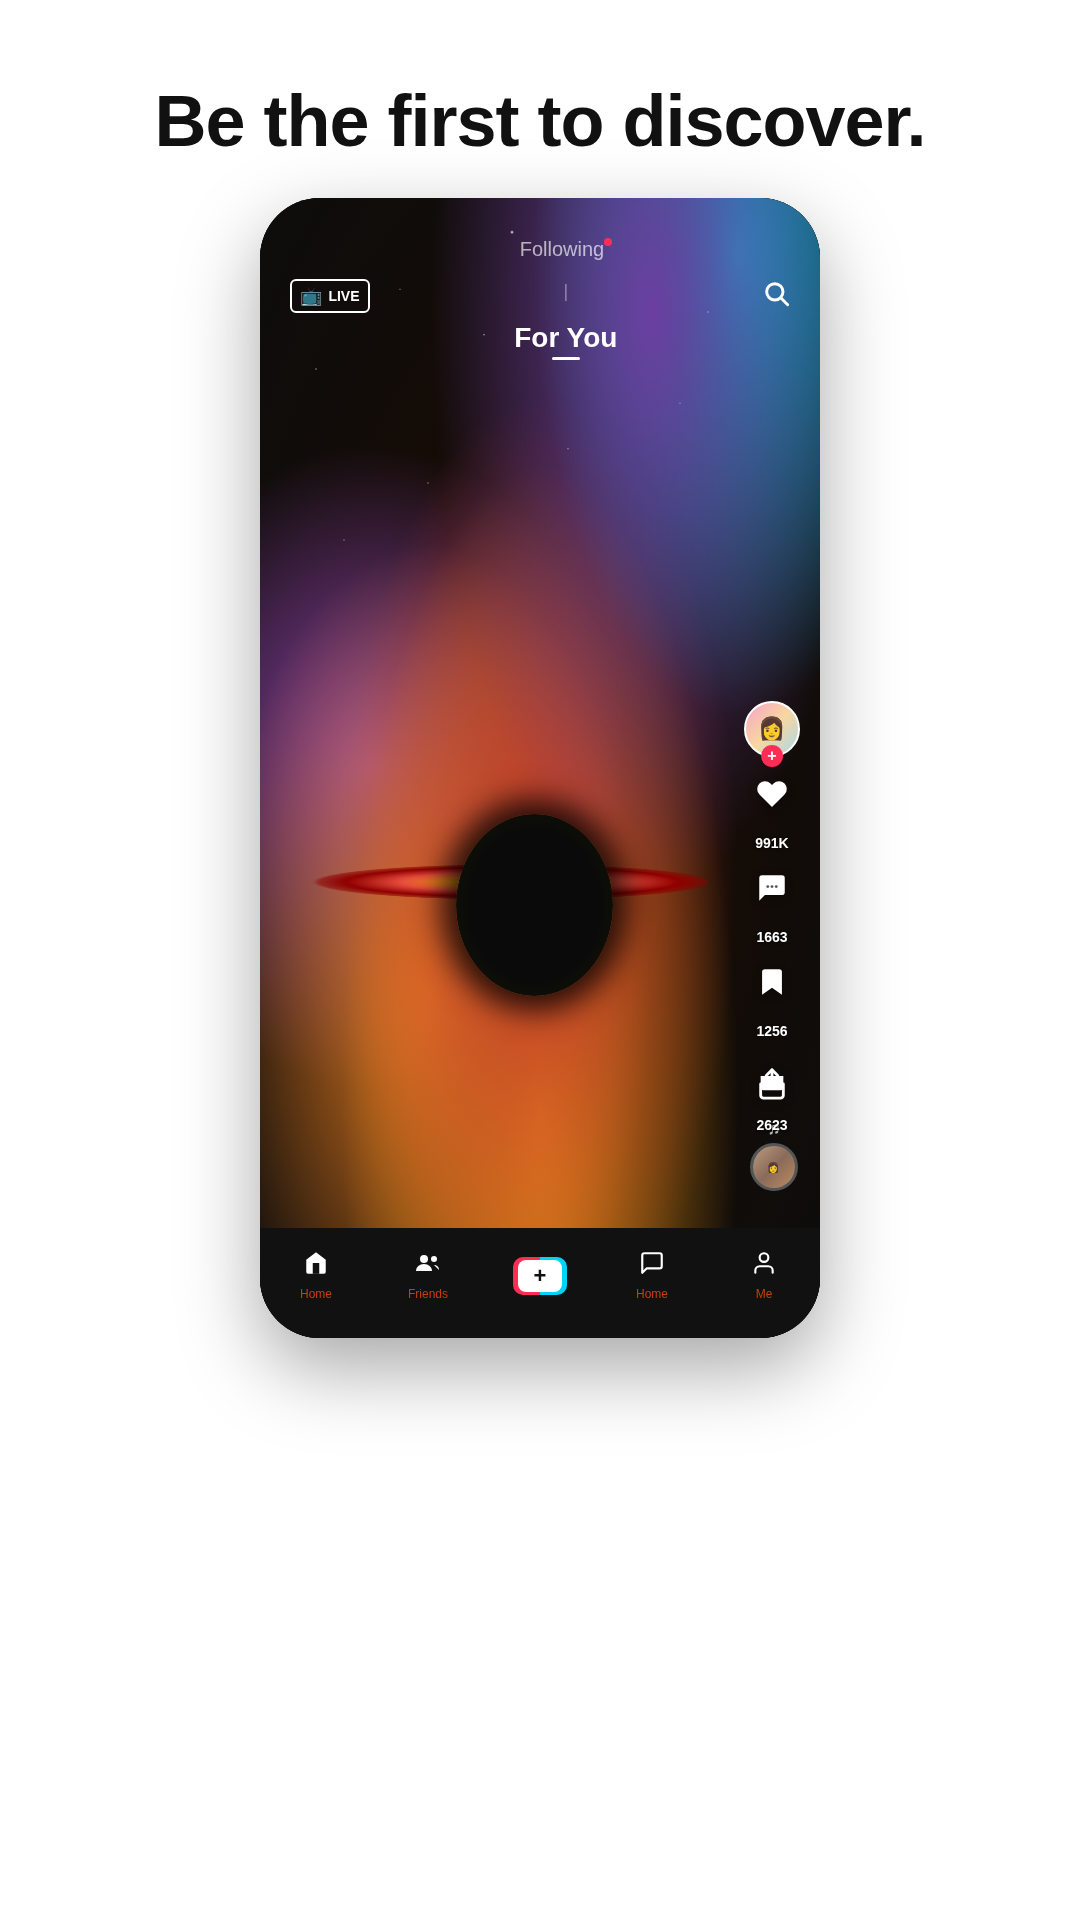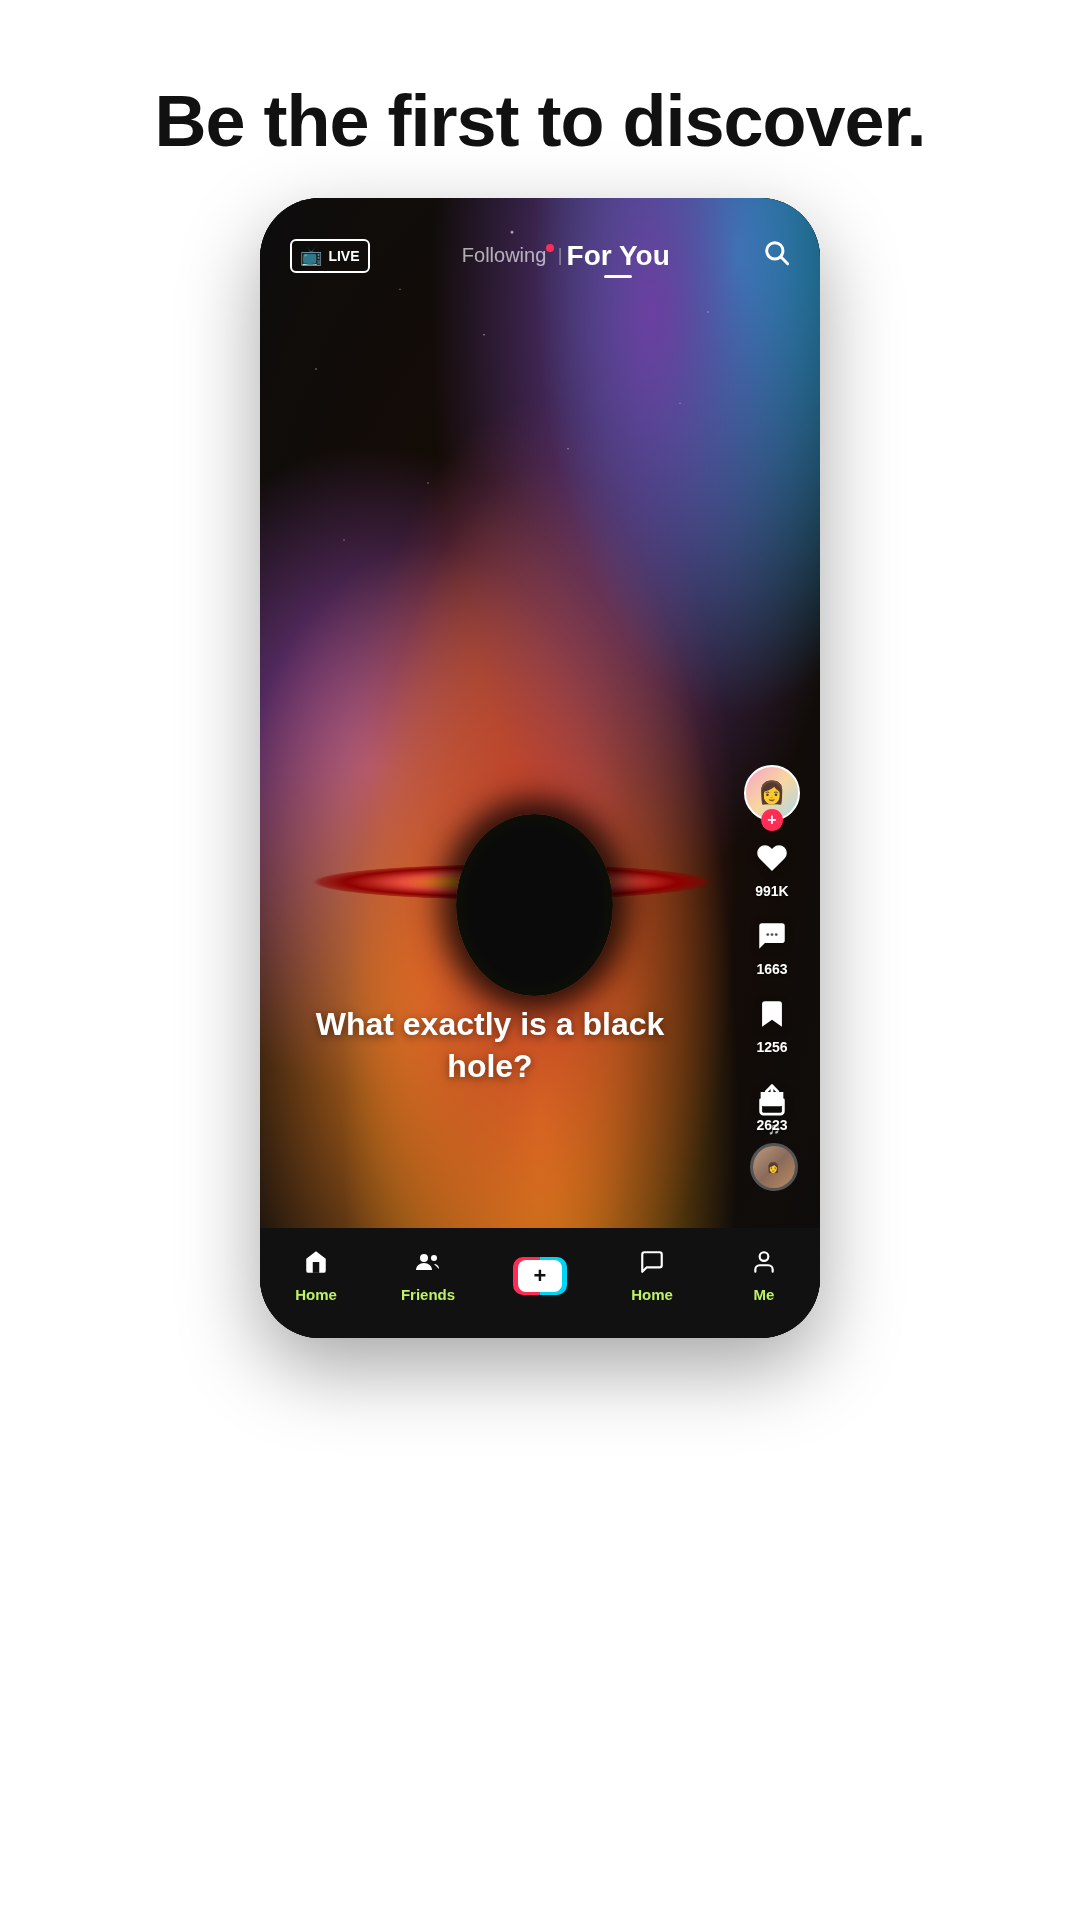--- a/index.html
+++ b/index.html
@@ -121,21 +121,22 @@
       padding: 4px 8px;
     }
 
     .live-tv-icon {
       font-size: 18px;
     }
 
     .nav-tabs {
       display: flex;
       align-items: center;
-      gap: 4px;
+      gap: 20px;
+      flex-direction: column;
     }
 
     .nav-tab {
       color: rgba(255,255,255,0.65);
       font-size: 20px;
       font-weight: 500;
       cursor: pointer;
       position: relative;
     }
 
@@ -239,21 +240,21 @@
       color: white;
       font-size: 16px;
       font-weight: bold;
       line-height: 1;
     }
 
     .action-item {
       display: flex;
       flex-direction: column;
       align-items: center;
-      gap: 0;
+      gap: 16px;
     }
 
     .action-icon {
       font-size: 34px;
       color: white;
       filter: drop-shadow(0 2px 4px rgba(0,0,0,0.3));
     }
 
     .action-count {
       color: white;
@@ -330,23 +331,23 @@
     .nav-item.active .nav-icon {
       color: white;
     }
 
     .nav-icon {
       font-size: 26px;
       color: white;
     }
 
     .nav-label {
-      font-size: 15px;
-      color: #bef264;
-      font-weight: 700;
+      font-size: 12px;
+      color: #c2410c;
+      font-weight: 400;
     }
 
     .create-btn {
       width: 54px;
       height: 38px;
       border-radius: 10px;
       display: flex;
       align-items: center;
       justify-content: center;
       position: relative;
@@ -418,21 +419,20 @@
       </div>
 
       <div class="search-icon-btn">
         <svg width="28" height="28" viewBox="0 0 24 24" fill="none" stroke="white" stroke-width="2.5" stroke-linecap="round" stroke-linejoin="round">
           <circle cx="11" cy="11" r="7"></circle>
           <line x1="16.5" y1="16.5" x2="22" y2="22"></line>
         </svg>
       </div>
     </div>
 
-    <div class="video-caption">What exactly is a black hole?</div>
 
     <div class="right-actions">
 
       <div class="avatar-wrap">
         <div class="avatar-img">👩</div>
         <div class="follow-plus">+</div>
       </div>
 
       <div class="action-item">
         <span class="action-icon">

